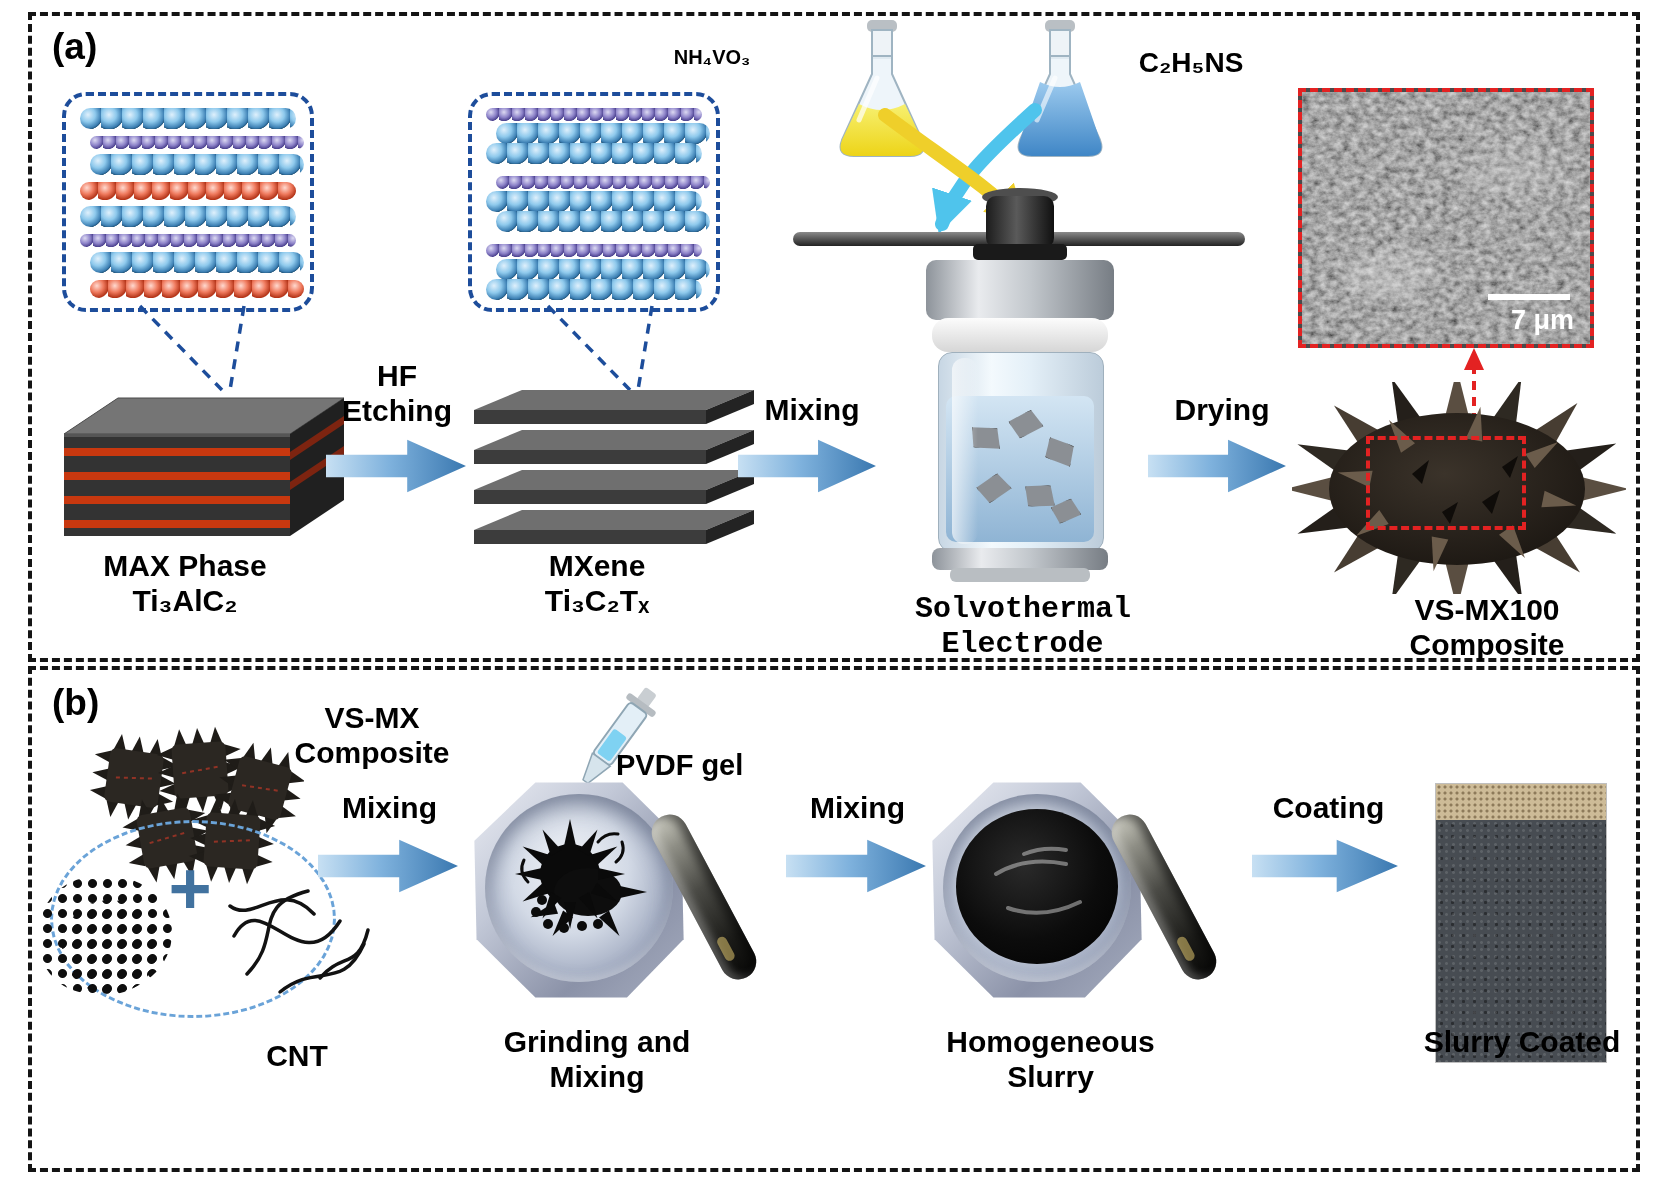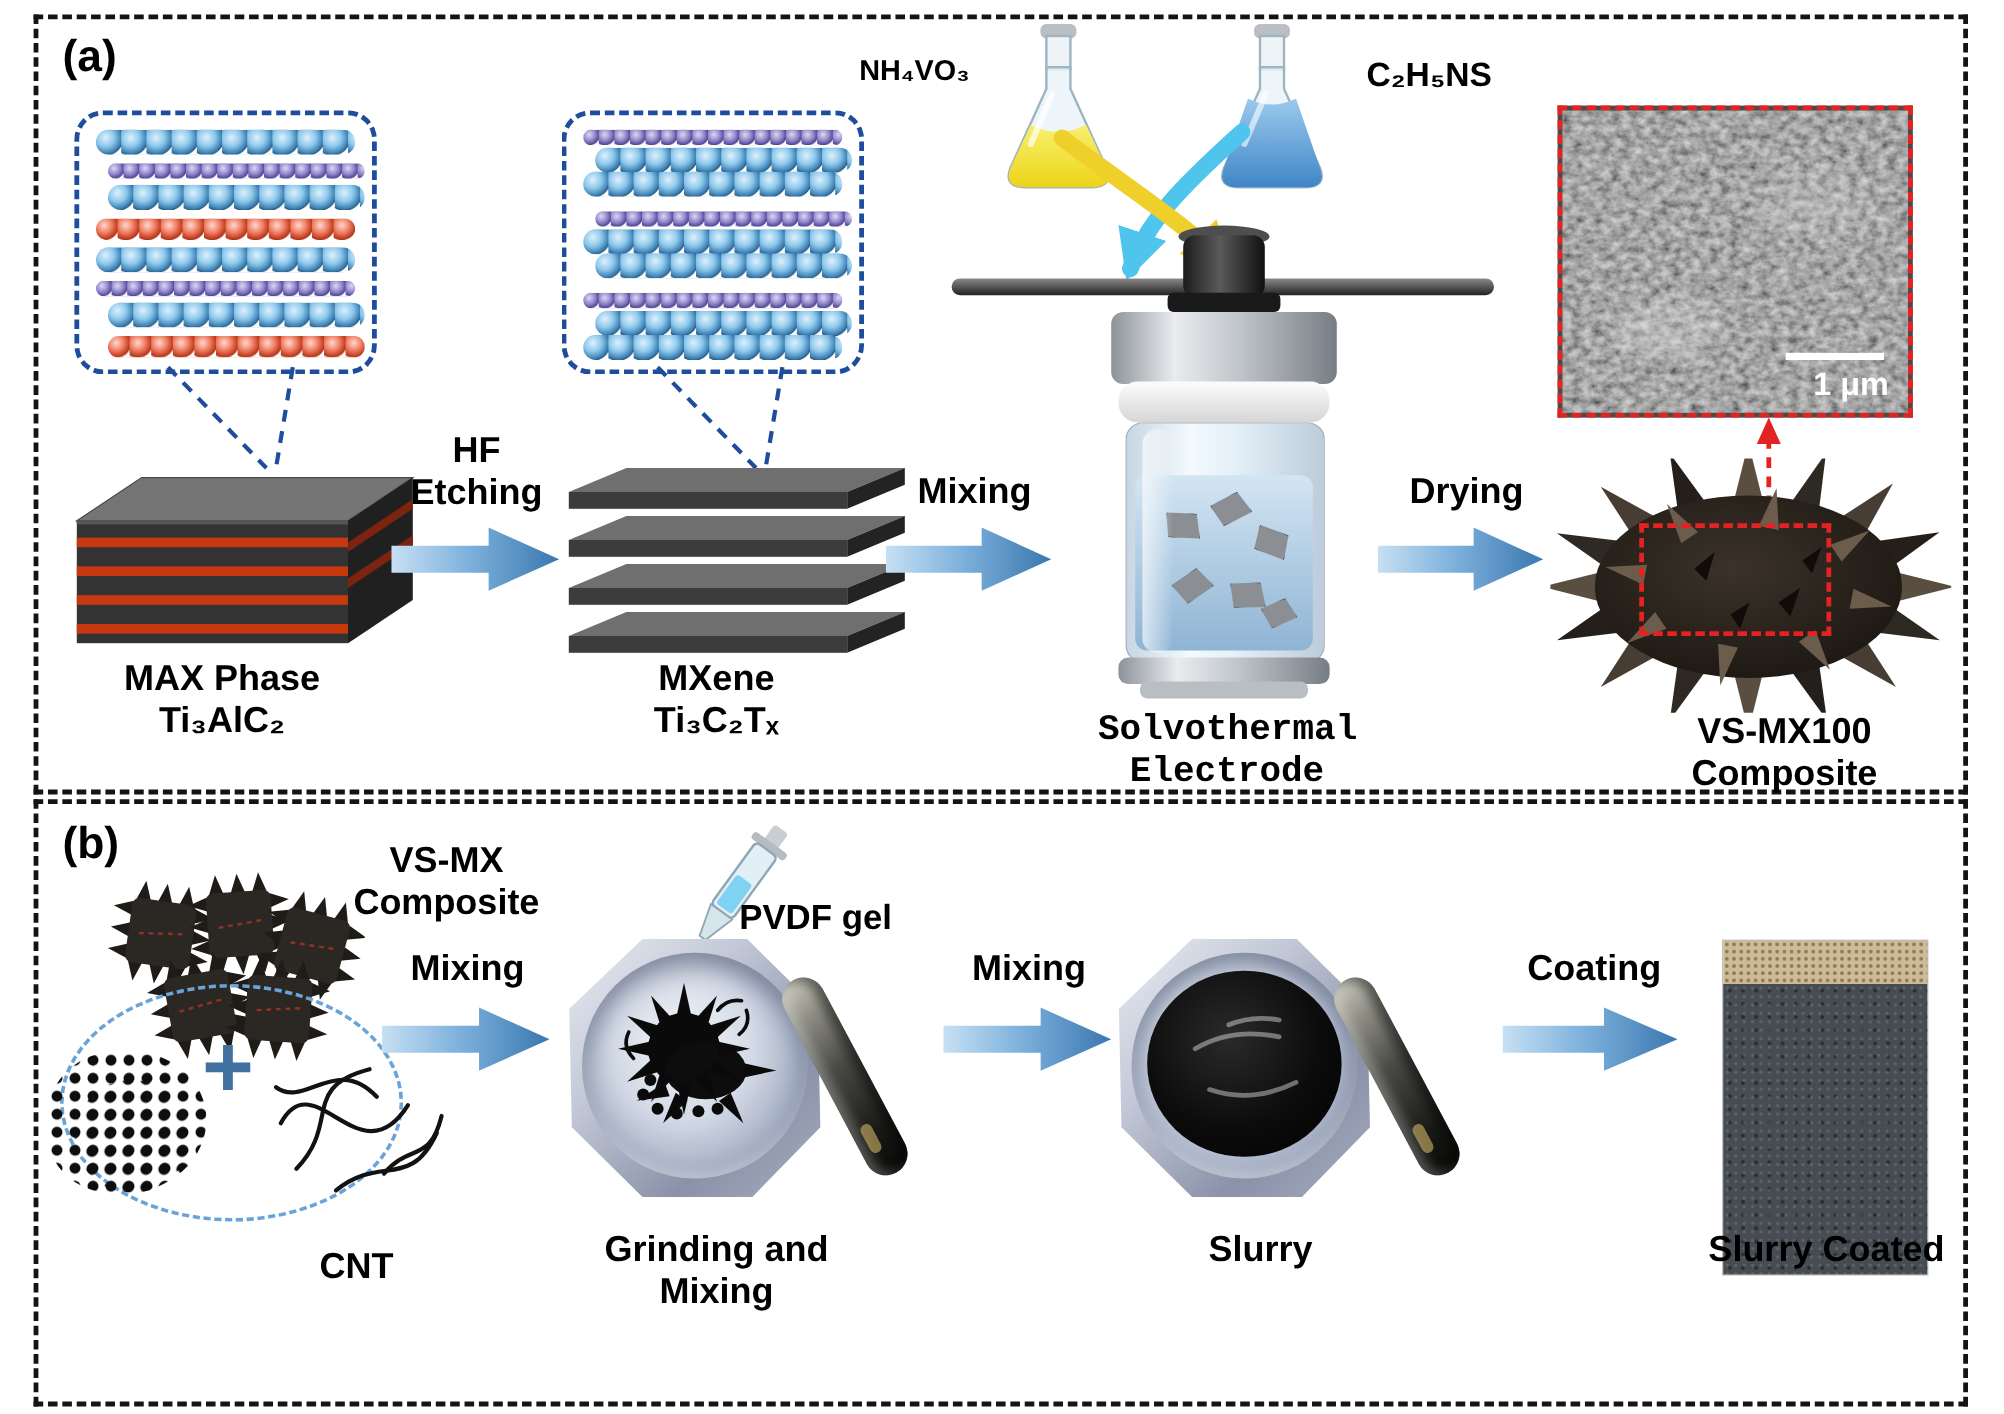--- a/index.html
+++ b/index.html
@@ -130,21 +130,21 @@
     </g>
   </svg>
   <div class="lbl" style="left:492px;top:548px;width:210px;">
     <span class="sub">MXene</span>
     <span class="sub">Ti₃C₂Tₓ</span>
   </div>
 
   <div class="lbl" style="left:742px;top:392px;width:140px;">Mixing</div>
   <div class="arrow-blue" style="left:738px;top:438px;width:138px;height:56px;"></div>
 
-  <div class="lbl" style="left:692px;top:46px;width:140px;font-size:24px;text-align:center;">NH₄VO₃</div>
+  <div class="lbl" style="left:642px;top:46px;width:140px;font-size:20px;text-align:center;">NH₄VO₃</div>
   <svg class="abs" style="left:828px;top:16px;" width="108" height="152" viewBox="0 0 108 152">
     <defs>
       <linearGradient id="gy" x1="0" y1="0" x2="0" y2="1">
         <stop offset="0" stop-color="#f7f070"></stop>
           <stop offset="1" stop-color="#edd418"></stop>
       </linearGradient>
     </defs>
     <rect x="39" y="4" width="30" height="12" rx="5" fill="#b9bfc4"></rect>
     <rect x="44" y="14" width="20" height="28" fill="#eef3f7" stroke="#9fb4c2" stroke-width="2"></rect>
     <path d="M44,40 L44,58 L14,124 Q8,140 26,140 L82,140 Q100,140 94,124 L64,58 L64,40 Z" fill="rgba(235,243,249,0.85)" stroke="#9fb4c2" stroke-width="2"></path>
@@ -215,21 +215,21 @@
         <filter id="semBlur">
             <feGaussianBlur stdDeviation="7"></feGaussianBlur>
           </filter>
       </defs>
       <rect width="288" height="252" fill="#3f3f3f"></rect>
       <rect width="288" height="252" filter="url(#semNoise)" opacity="0.85"></rect>
       <ellipse cx="86" cy="182" rx="44" ry="24" fill="rgba(235,235,235,.28)" filter="url(#semBlur)"></ellipse>
       <ellipse cx="212" cy="78" rx="52" ry="28" fill="rgba(225,225,225,.2)" filter="url(#semBlur)"></ellipse>
     </svg>
     <div class="abs" style="right:20px;bottom:44px;width:82px;height:6px;background:#fff;"></div>
-    <div class="abs" style="right:16px;bottom:8px;color:#fff;font-weight:700;font-size:27px;">1 μm</div>
+    <div class="abs" style="right:16px;bottom:8px;color:#fff;font-weight:700;font-size:27px;">7 μm</div>
   </div>
 
   <svg class="abs" style="left:1452px;top:346px;" width="44" height="94">
     <line x1="22" y1="92" x2="22" y2="22" stroke="#e32222" stroke-width="4" stroke-dasharray="9 7"></line>
     <polygon points="22,2 12,24 32,24" fill="#e32222"></polygon>
   </svg>
 
   <svg class="abs" style="left:1292px;top:382px;" width="334" height="212" viewBox="0 0 334 212">
     <defs>
       <polygon id="sp" points="0,-13 52,0 0,13"></polygon>
@@ -404,20 +404,21 @@
         <path d="M40,62 q30,-18 70,-10"></path>
           <path d="M52,96 q35,12 72,-6"></path>
           <path d="M68,42 q20,-8 42,-4"></path>
       </g>
     </svg>
   </div>
   <div class="pestle" style="left:1146px;top:806px;transform:rotate(-28deg);">
       <div class="glint"></div>
     </div>
   <div class="lbl" style="left:938px;top:1024px;width:225px;">
+    <span class="sub">Homogeneous</span>
     <span class="sub">Slurry</span>
   </div>
 
   <div class="lbl" style="left:1256px;top:790px;width:145px;">Coating</div>
   <div class="arrow-blue" style="left:1252px;top:838px;width:146px;height:56px;"></div>
 
   <div class="electrode" style="left:1436px;top:784px;">
     <div class="tab"></div>
     <div class="body"></div>
   </div>

